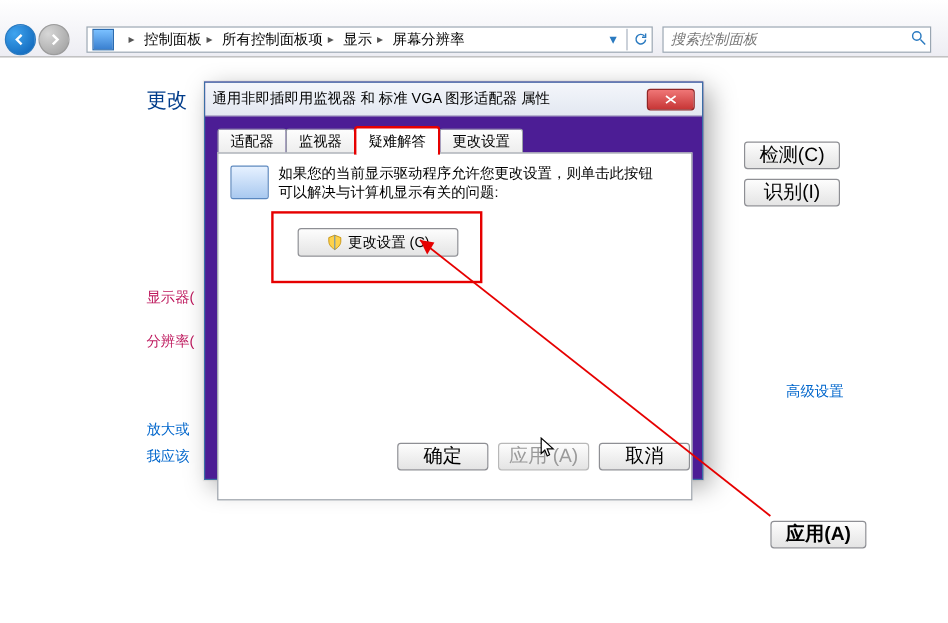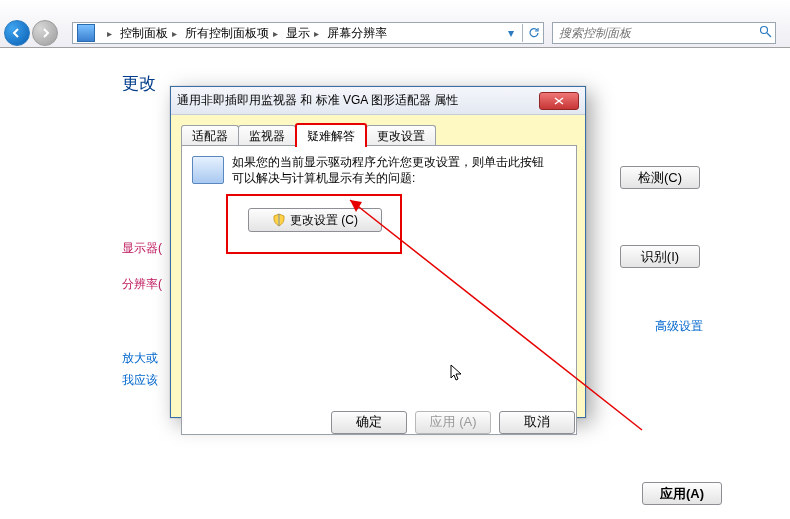--- a/index.html
+++ b/index.html
@@ -29,25 +29,25 @@
 .content { position: absolute; left: 0; top: 48px; width: 790px; height: 462px; background: #fff; }
 .h1cut { position: absolute; left: 122px; top: 24px; font-size: 17px; color: #003c8a; }
 .sidelabel { position: absolute; left: 122px; font-size: 12px; color: #be185d; }
 .sl1 { top: 192px; }
 .sl2 { top: 228px; }
 .linkc { color: #0066cc; position: absolute; left: 122px; font-size: 12px; }
 .linka { top: 302px; }
 .linkb { top: 324px; }
 .linkadv { position: absolute; left: 655px; top: 270px; color:#0066cc; font-size:12px; }
 .rightbtns { position: absolute; left: 620px; top: 70px; display:flex; flex-direction:column; gap:8px; }
-.winbtn { min-width: 80px; height: 23px; background: linear-gradient(#fdfdfd,#e4e4e4); border: 1px solid #8e8f94; border-radius: 3px; font-size: 13px; display:flex; align-items:center; justify-content:center;margin-top:48px; }
+.winbtn { min-width: 80px; height: 23px; background: linear-gradient(#fdfdfd,#e4e4e4); border: 1px solid #8e8f94; border-radius: 3px; font-size: 16px; display:flex; align-items:center; justify-content:center; }
 .applyA { position: absolute; left: 642px; top: 386px; font-weight: bold; }
 
 
-.dialog { position: absolute; left: 170px; top: 86px; width: 416px; height: 332px; background: #fef9c3; border: 1px solid #3a6ea5; box-shadow: 6px 6px 20px rgba(0,0,0,0.35), 0 0 0 1px rgba(0,0,0,0.06); }
+.dialog { position: absolute; left: 170px; top: 68px; width: 416px; height: 332px; background: #4c1d95; border: 1px solid #3a6ea5; box-shadow: 6px 6px 20px rgba(0,0,0,0.35), 0 0 0 1px rgba(0,0,0,0.06); }
 .titlebar { height: 28px; background: linear-gradient(#f4f6fb,#e3e8f1); border-bottom: 1px solid #c7cdd8; display:flex; align-items:center; padding: 0 6px; }
 .titlebar .ttext { font-size: 12px; }
 .titlebar .closebtn { margin-left: auto; width: 40px; height: 18px; border-radius: 3px; background: linear-gradient(#ef7676,#c73636); border: 1px solid #912626; display:flex; align-items:center; justify-content:center; color:#fff; font-size:11px;}
 
 .tabrow { position: absolute; left: 10px; top: 36px; display:flex; align-items:flex-end; }
 .tab { height: 22px; padding: 0 10px; border: 1px solid #9aa0a8; border-bottom: none; background: linear-gradient(#fdfdfd,#ececec); border-top-left-radius: 3px; border-top-right-radius: 3px; margin-right: -1px; display:flex; align-items:center; font-size:12px; }
 .tab.active { background: #fff; height: 24px; position: relative; z-index: 2; border-color:#8a8f98; }
 .tab.hl { border: 2px solid #e60000; border-bottom: none; }
 .tabpage { position: absolute; left: 10px; top: 58px; width: 396px; height: 290px; border: 1px solid #9aa0a8; background: #fff; }
 

